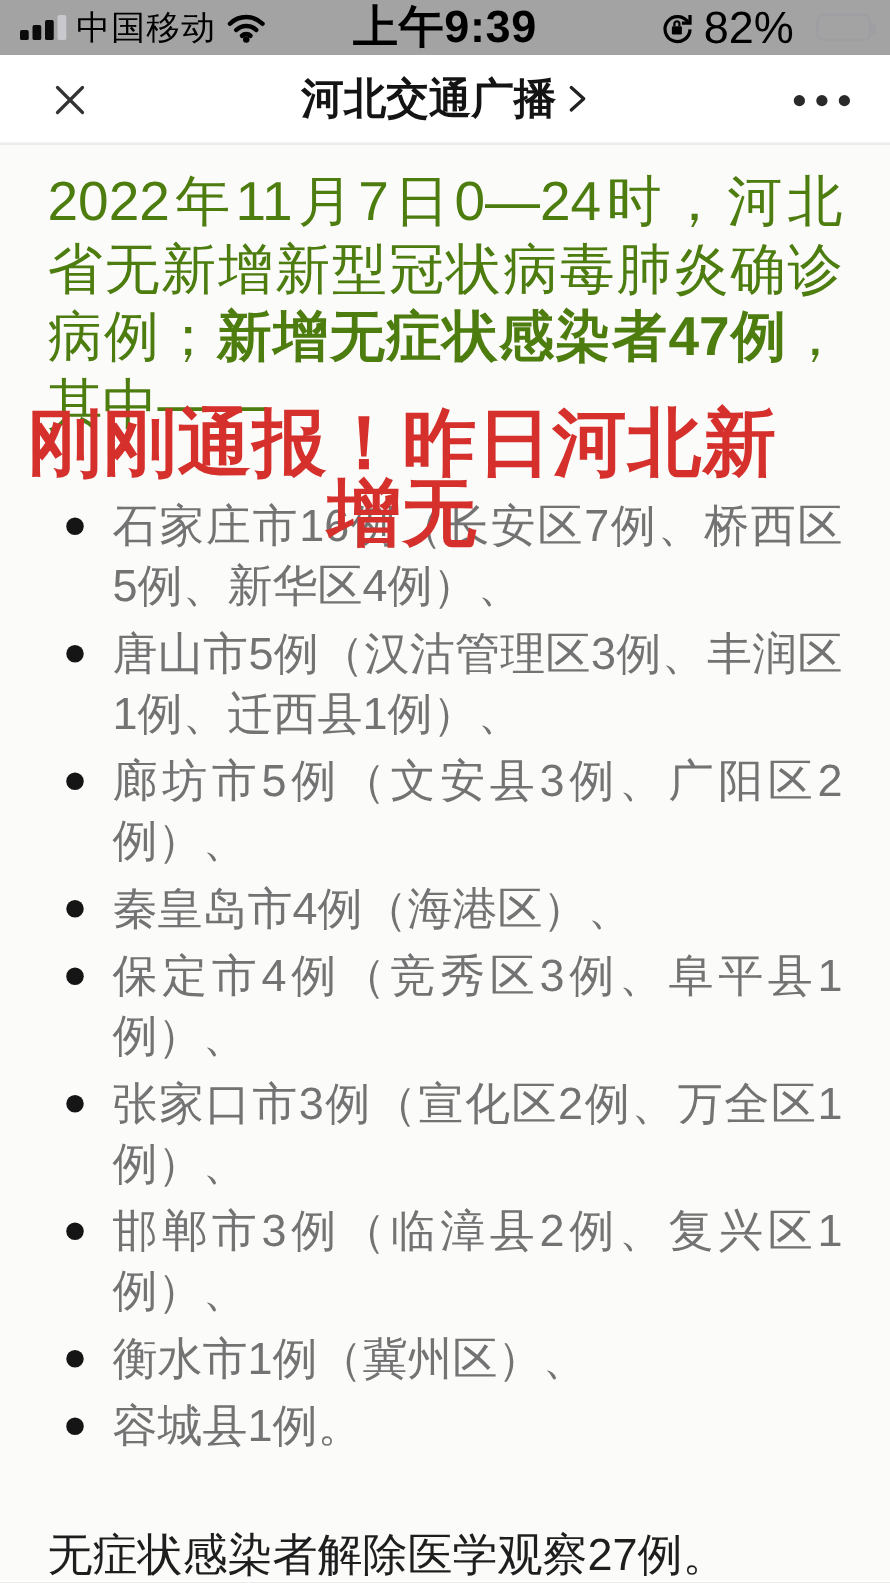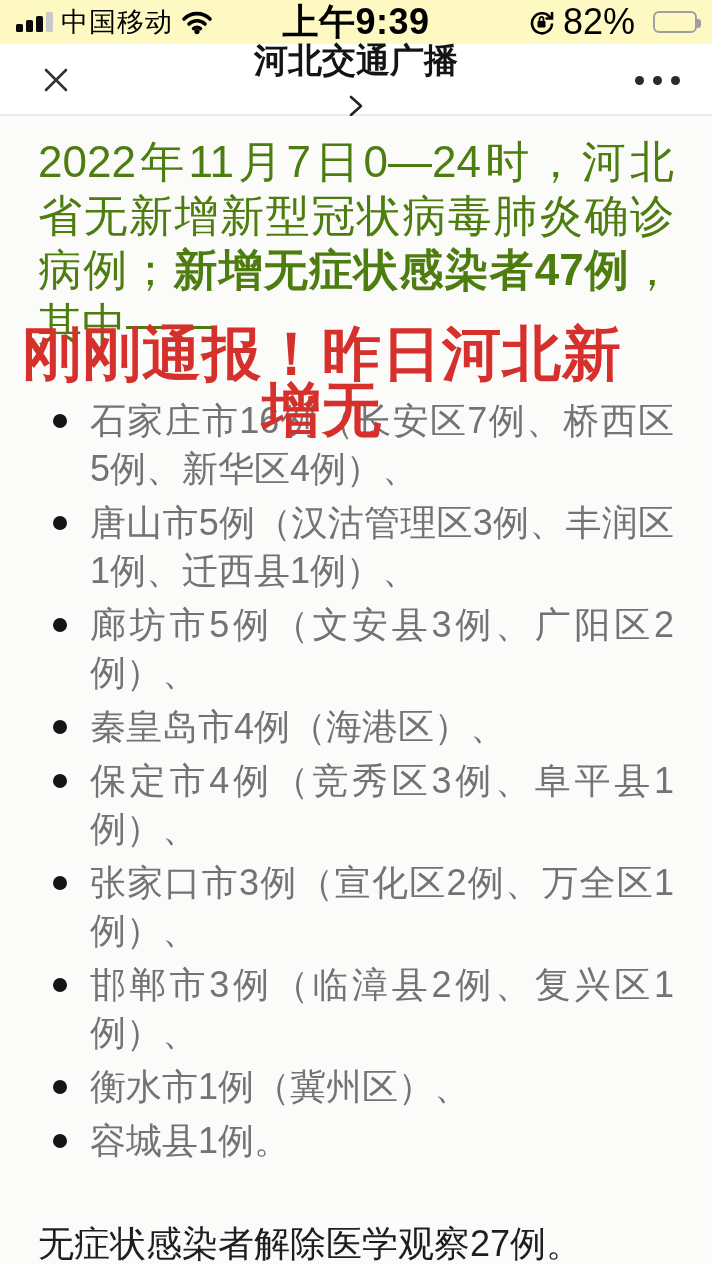--- a/index.html
+++ b/index.html
@@ -5,21 +5,21 @@
   * { margin:0; padding:0; box-sizing:border-box; }
   html,body { background:#dddddd; }
   .screen {
     position:relative; width:712px; height:1266px; margin:0 auto;
     background:#ffffff; overflow:hidden;
     font-family:"Liberation Sans", sans-serif; color:#1c1c1c;
   }
 
   
   .status-bar {
-    position:relative; height:44px; background:#fef9c3;
+    position:relative; height:44px; background:#a3a3a3;
     display:flex; align-items:center; justify-content:space-between;
     padding:0 12px;
   }
   .sb-left, .sb-right { display:flex; align-items:center; }
   .signal { display:flex; align-items:flex-end; gap:3px; margin:0 8px 0 4px; }
   .signal i { display:block; width:7px; border-radius:1.5px; background:#0b0b0b; }
   .signal i:nth-child(1){height:8px;}
   .signal i:nth-child(2){height:12px;}
   .signal i:nth-child(3){height:16px;}
   .signal i:nth-child(4){height:20px; background:#c9c9cd;}
@@ -39,21 +39,21 @@
 
   
   .nav-bar {
     position:relative; height:72px; background:#fff;
     display:flex; align-items:center; justify-content:center;
     border-bottom:2px solid #ebebeb;
   }
   .nav-close { position:absolute; left:34px; top:14px; width:44px; height:44px;
     display:flex; align-items:center; justify-content:center; cursor:pointer; }
   .nav-title { display:flex; align-items:center; gap:8px;
-    font-size:34px; font-weight:600; color:#141414; cursor:pointer;flex-direction:column; }
+    font-size:34px; font-weight:600; color:#141414; cursor:pointer; }
   .nav-more { position:absolute; right:30px; top:26px; display:flex; gap:9px;
     align-items:center; cursor:pointer; padding:6px 2px; }
   .nav-more i { display:block; width:9px; height:9px; border-radius:50%; background:#2a2a2a; }
 
   
   .content {
     position:relative; height:1148px; background:#fbfbfa;
     padding:19px 38px 0 38px;
   }
   .intro { font-size:44px; line-height:54px; text-align:justify; color:#4d7c0f; }

